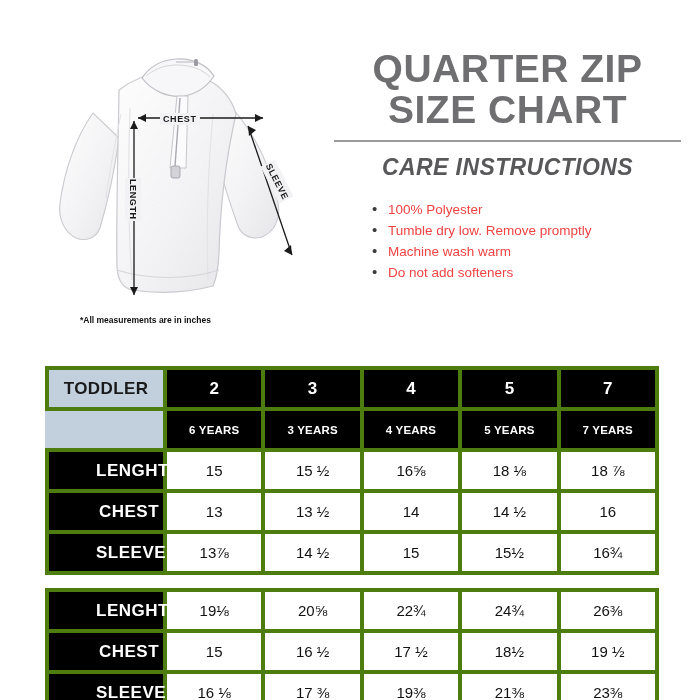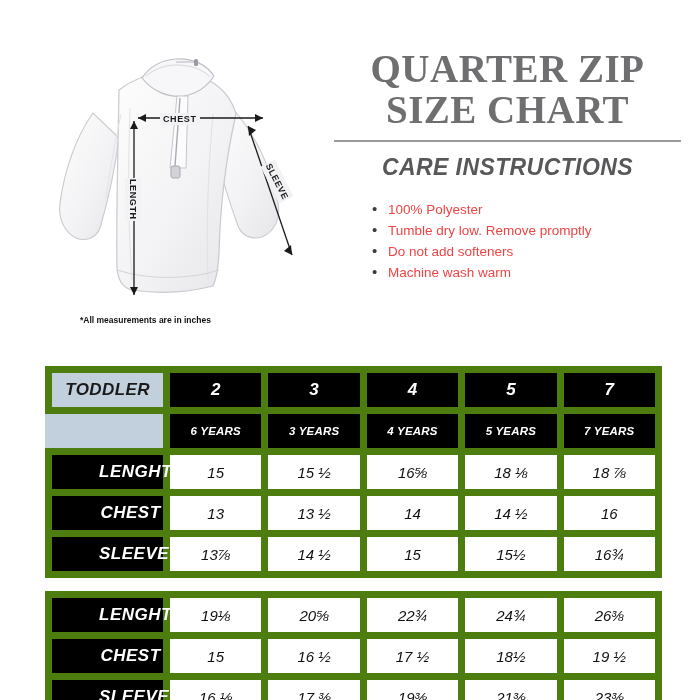--- a/index.html
+++ b/index.html
@@ -62,21 +62,21 @@
     color: #111;
   }
 
   
   #right-block {
     position: absolute;
     left: 330px; top: 48px;
     width: 355px;
   }
   .title-line {
-    font-family: Liberation Serif, serif;
+    font-family: Liberation Sans, sans-serif;
     font-weight: bold;
     font-size: 39px;
     line-height: 41px;
     letter-spacing: .5px;
     color: #6f6f71;
     text-align: center;
     white-space: nowrap;
   }
   #title-rule {
     height: 2px;
@@ -121,23 +121,22 @@
     border-collapse: collapse;
     width: 610px;
     table-layout: fixed;
   }
   table td {
     height: 41px;
     text-align: center;
     vertical-align: middle;
     font-size: 15px;
     color: #111;
-    border: 7px solid #4d7c0f;
+    border: 4px solid #4d7c0f;
     background: #ffffff;
-    font-style: italic;
   }
   col.c0 { width: 118px; }
   col.cx { width: 98.4px; }
 
   .hdr-cell {
     background: #c2d0de !important;
     font-weight: bold;
     font-size: 17px;
     letter-spacing: .4px;
     text-align: center;
@@ -235,22 +234,22 @@
     </div>
 
     <div id="right-block">
       <div class="title-line">QUARTER ZIP</div>
       <div class="title-line">SIZE CHART</div>
       <div id="title-rule"></div>
       <div id="care-title">CARE INSTRUCTIONS</div>
       <ul id="care-list">
         <li>100% Polyester</li>
         <li>Tumble dry low. Remove promptly</li>
+        <li>Machine wash warm</li>
         <li>Do not add softeners</li>
-        <li>Machine wash warm</li>
       </ul>
     </div>
   </div>
 
   <div id="tables">
 
     <table>
       <colgroup>
         <col class="c0">
           <col class="cx">

